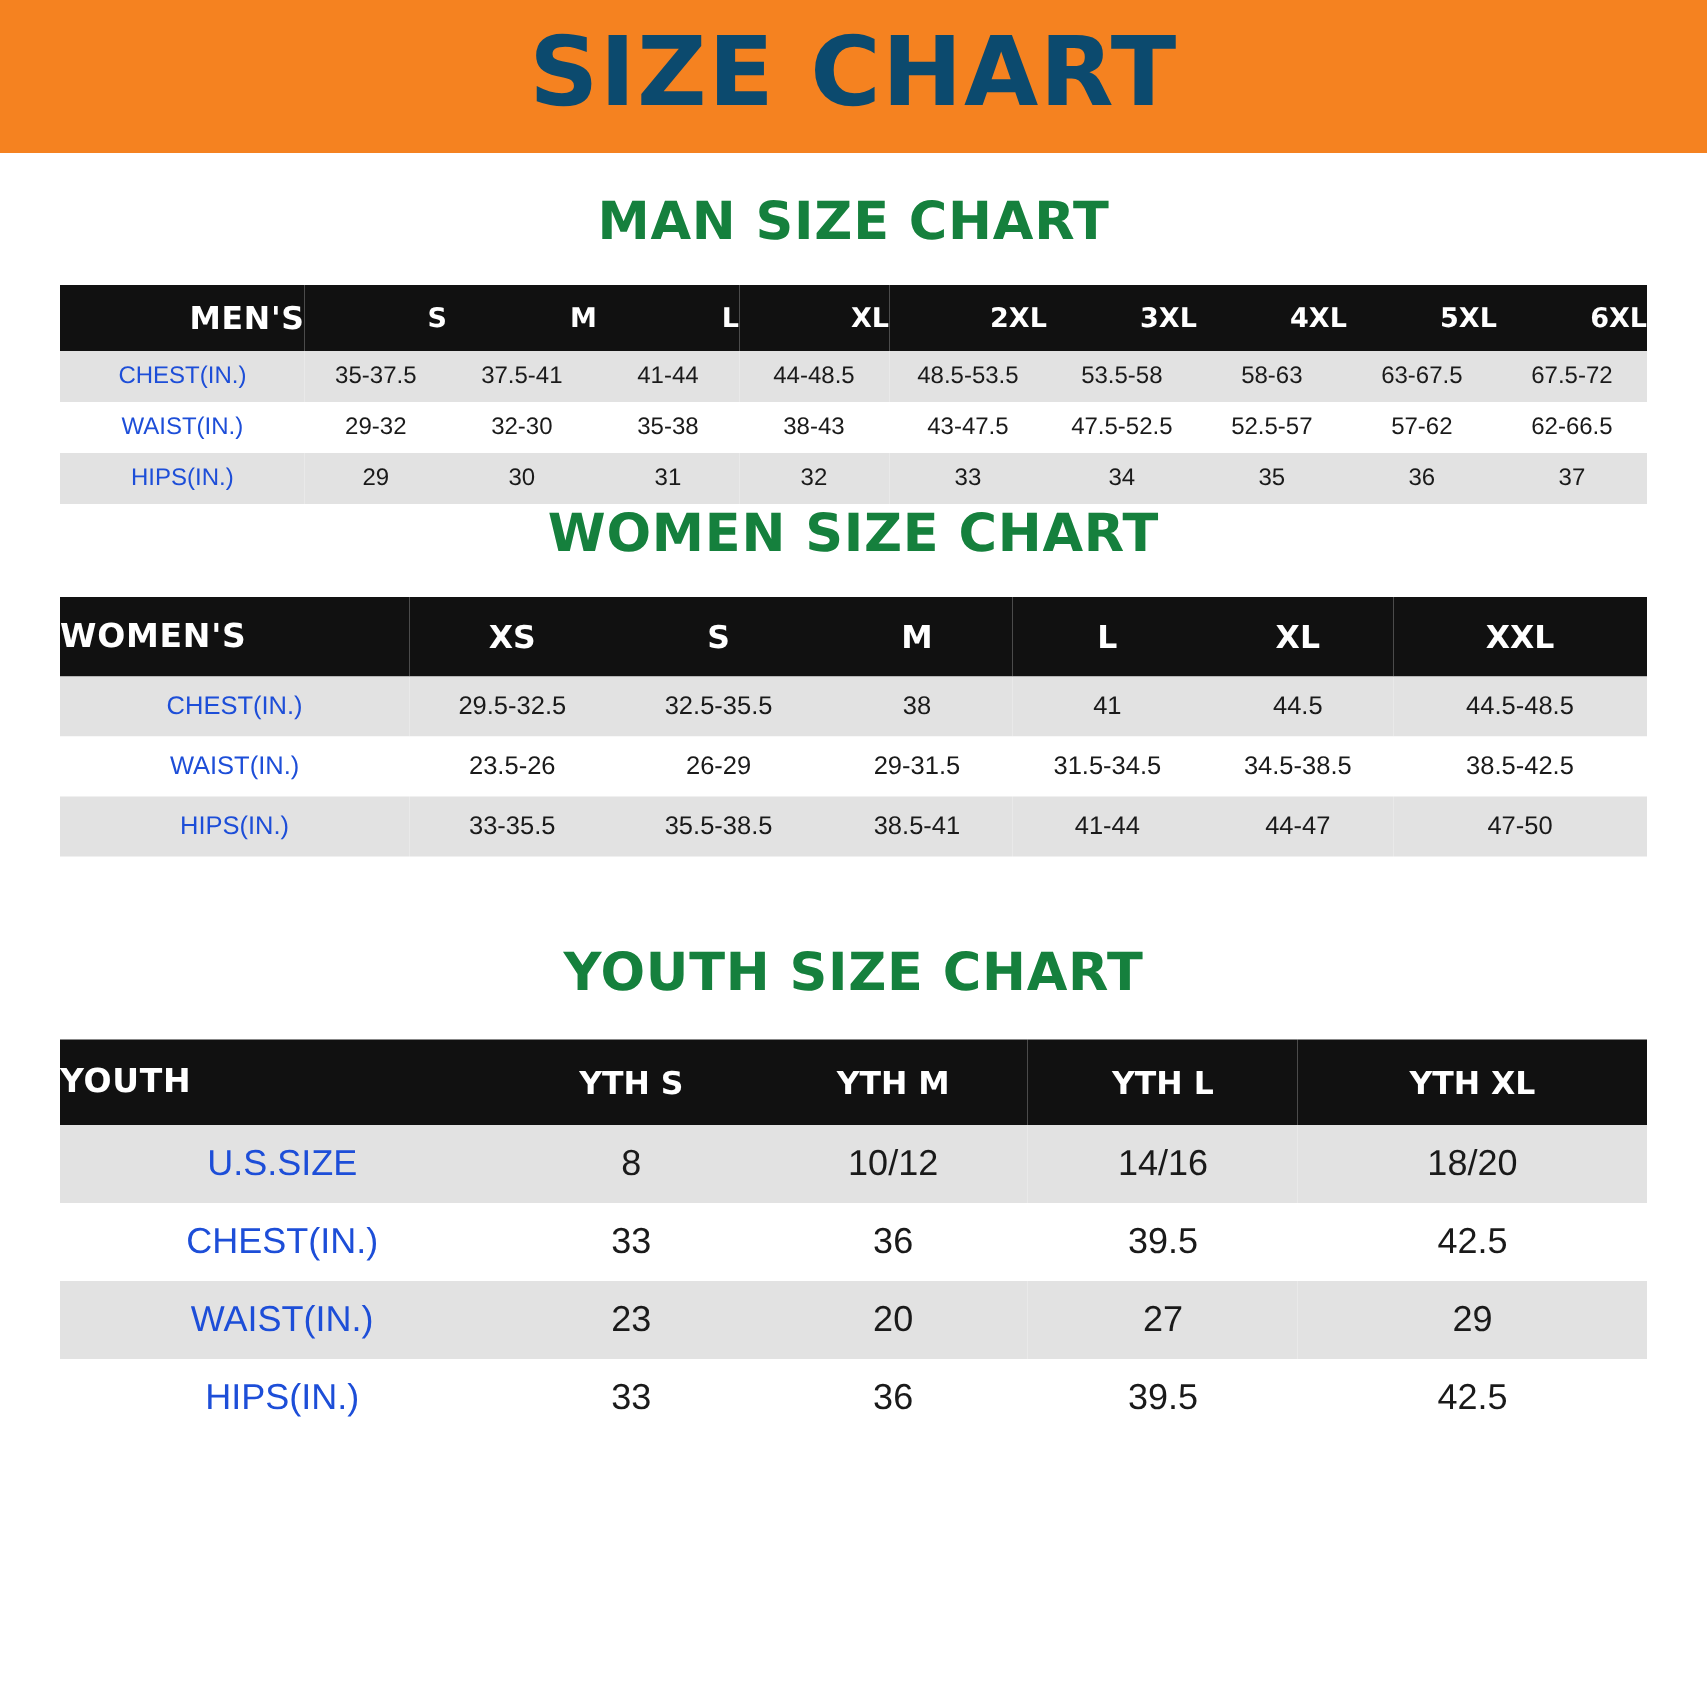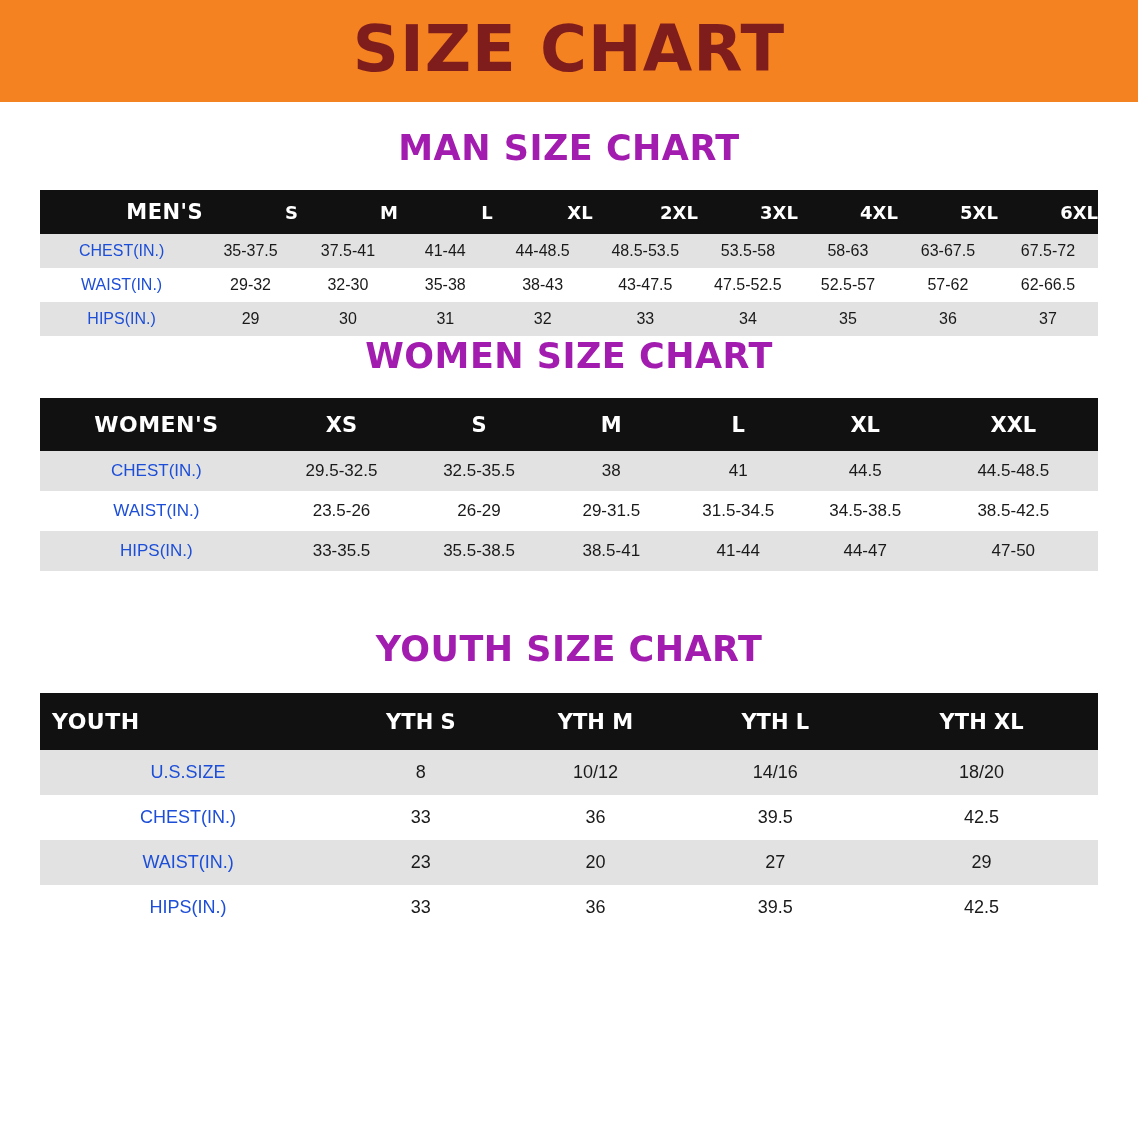--- a/index.html
+++ b/index.html
@@ -22,32 +22,32 @@
     height: 102px;
     background: #f58220;
     display: flex;
     align-items: center;
     justify-content: center;
   }
   .banner-title {
     font-size: 64px;
     font-weight: 700;
     letter-spacing: 1px;
-    color: #7f1d1d;
+    color: #0c4a6e;
     font-family: "DejaVu Sans", sans-serif;
     line-height: 1;
     padding-bottom: 4px;
   }
 
   
   .section-title {
     text-align: center;
     font-size: 35px;
     font-weight: 700;
-    color: #a21caf;
+    color: #15803d;
     font-family: "DejaVu Sans", sans-serif;
     letter-spacing: 0.5px;
   }
   #man-title   { margin-top: 26px; }
   #women-title { }
   #youth-title { margin-top: 58px; }
 
   
   .tbl-wrap { padding: 0 40px; }
   #man-wrap   { margin-top: 22px; }
@@ -88,28 +88,28 @@
   }
   tr.shade td { background: #e2e2e2; }
   tr.plain td { background: #ffffff; }
 
   
   #man-table thead th { font-size: 18px; padding: 10px 0; text-align: right; }
   #man-table thead th.rowhead { font-size: 21px; }
   #man-table tbody td { font-size: 16px; padding: 8px 0; }
 
   
-  #women-table thead th { font-size: 21px; padding: 14px 0; text-align: center; }
+  #women-table thead th { font-size: 21px; padding: 14px 0; }
   #women-table thead th.rowhead { font-size: 22px; }
   #women-table tbody td { font-size: 17px; padding: 10px 0; }
 
   
-  #youth-table thead th { font-size: 21px; padding: 16px 12px; }
+  #youth-table thead th { font-size: 21px; padding: 16px 0; }
   #youth-table thead th.rowhead { font-size: 22px; }
-  #youth-table tbody td { font-size: 18px; padding: 12px 0; margin-left: 12px; }
+  #youth-table tbody td { font-size: 24px; padding: 12px 0; margin-left: 12px; }
 
   
   .note {
     margin: 22px 36px 0 36px;
     color: #c1121f;
     font-size: 25px;
     line-height: 1.45;
     font-family: "DejaVu Sans", sans-serif;
     text-align: left;
   }

